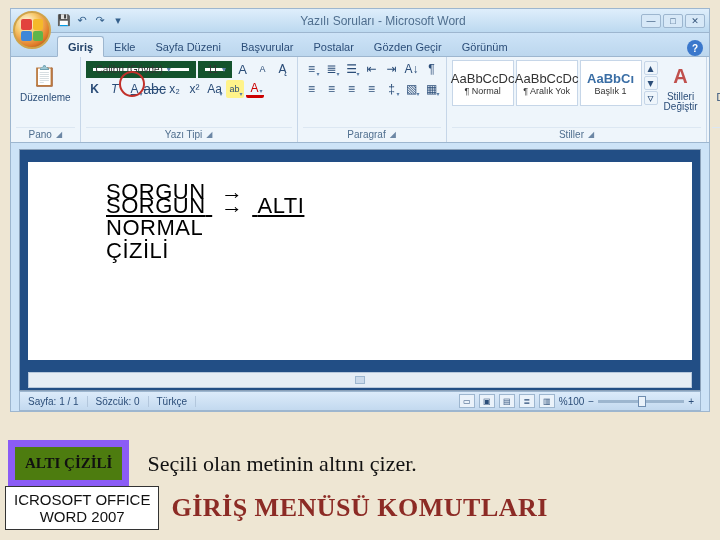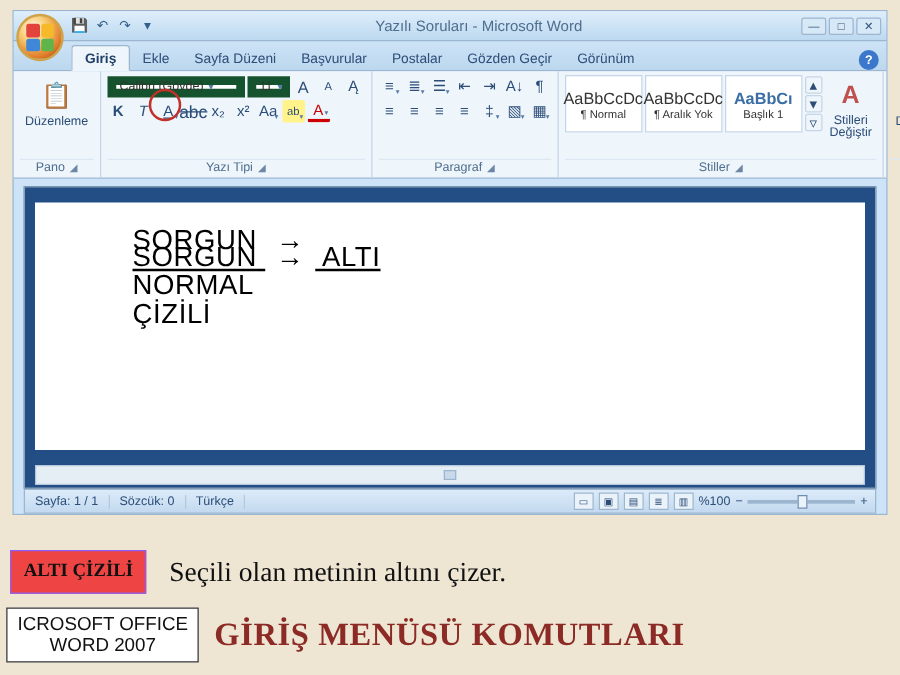--- a/index.html
+++ b/index.html
@@ -62,21 +62,21 @@
   .hscroll .thumb{ width:10px;height:8px;background:#cad9ea;border:1px solid #9db6cf;}
 
   .status { display:flex; align-items:center; height:20px; margin:0 8px; background:linear-gradient(#dcebfa,#c3d9ef); border:1px solid #9db6cf; font-size:10px; color:#2b4d78;}
   .status .seg { padding:0 8px; border-right:1px solid #b3c7dd;}
   .zoom-area{ margin-left:auto; display:flex; align-items:center; gap:4px; padding:0 6px;}
   .view-btn { width:16px;height:14px; border:1px solid #9db6cf; background:#eaf2fa; display:flex;align-items:center;justify-content:center;font-size:8px;}
   .slider { width:86px;height:3px;background:#9db6cf;position:relative;}
   .slider .knob{position:absolute;left:40px;top:-4px;width:8px;height:11px;background:#eaf2fa;border:1px solid #6f8db0;}
 
   .explain-row { display:flex; align-items:center; margin:28px 0 0 8px; gap:18px;}
-  .badge { background:#ef4444; border:1px solid #8b5cf6; padding:8px 10px; font:bold 15px Georgia, 'Times New Roman', serif; color:#111;}
+  .badge { background:#4d7c0f; border:7px solid #8b5cf6; padding:8px 10px; font:bold 15px Georgia, 'Times New Roman', serif; color:#111;}
   .explain-text { font: 22px Georgia, 'Times New Roman', serif; color:#111;}
 
   .footer { position:absolute; bottom:10px; left:5px; display:flex; align-items:center;}
   .footer-badge { background:#fff; border:1px solid #333; padding:4px 8px; font:15px Arial; text-align:center; line-height:1.15; color:#111;}
   .footer-title { font: bold 26px Georgia, 'Times New Roman', serif; color:#8c2b25; margin-left:12px; letter-spacing:0.5px;}
 </style>
 </head>
 <body>
 
 <div class="outer">

